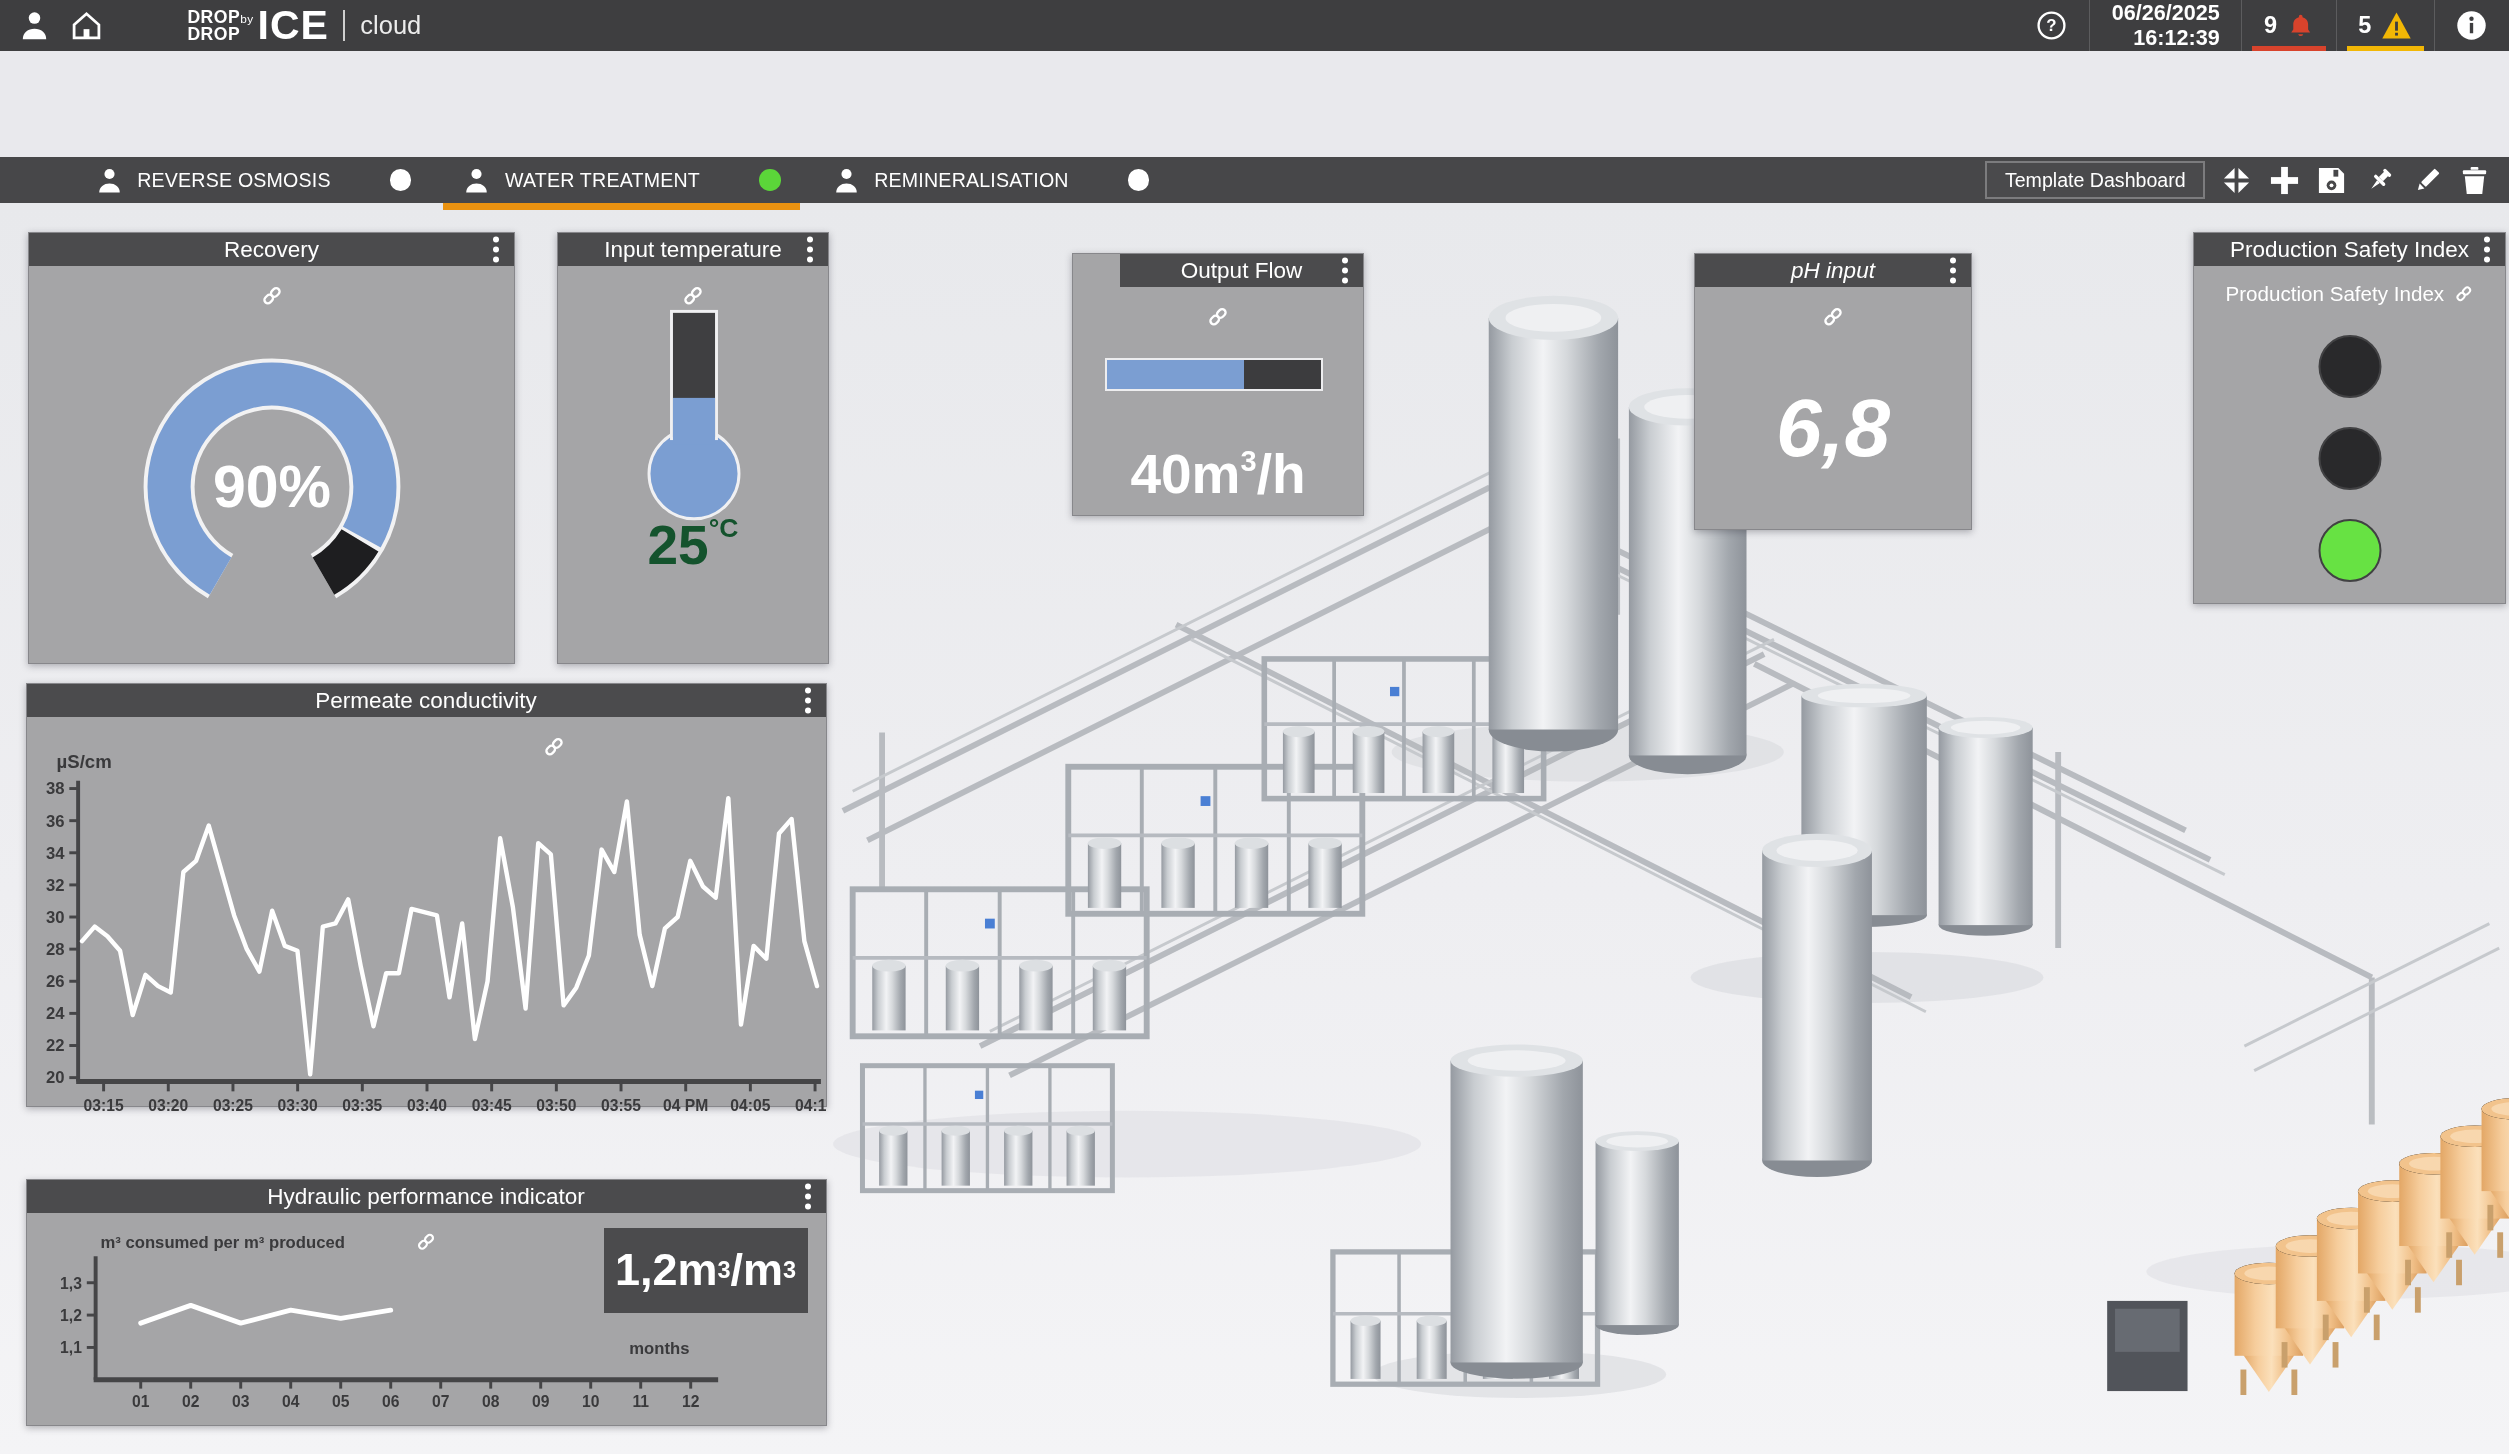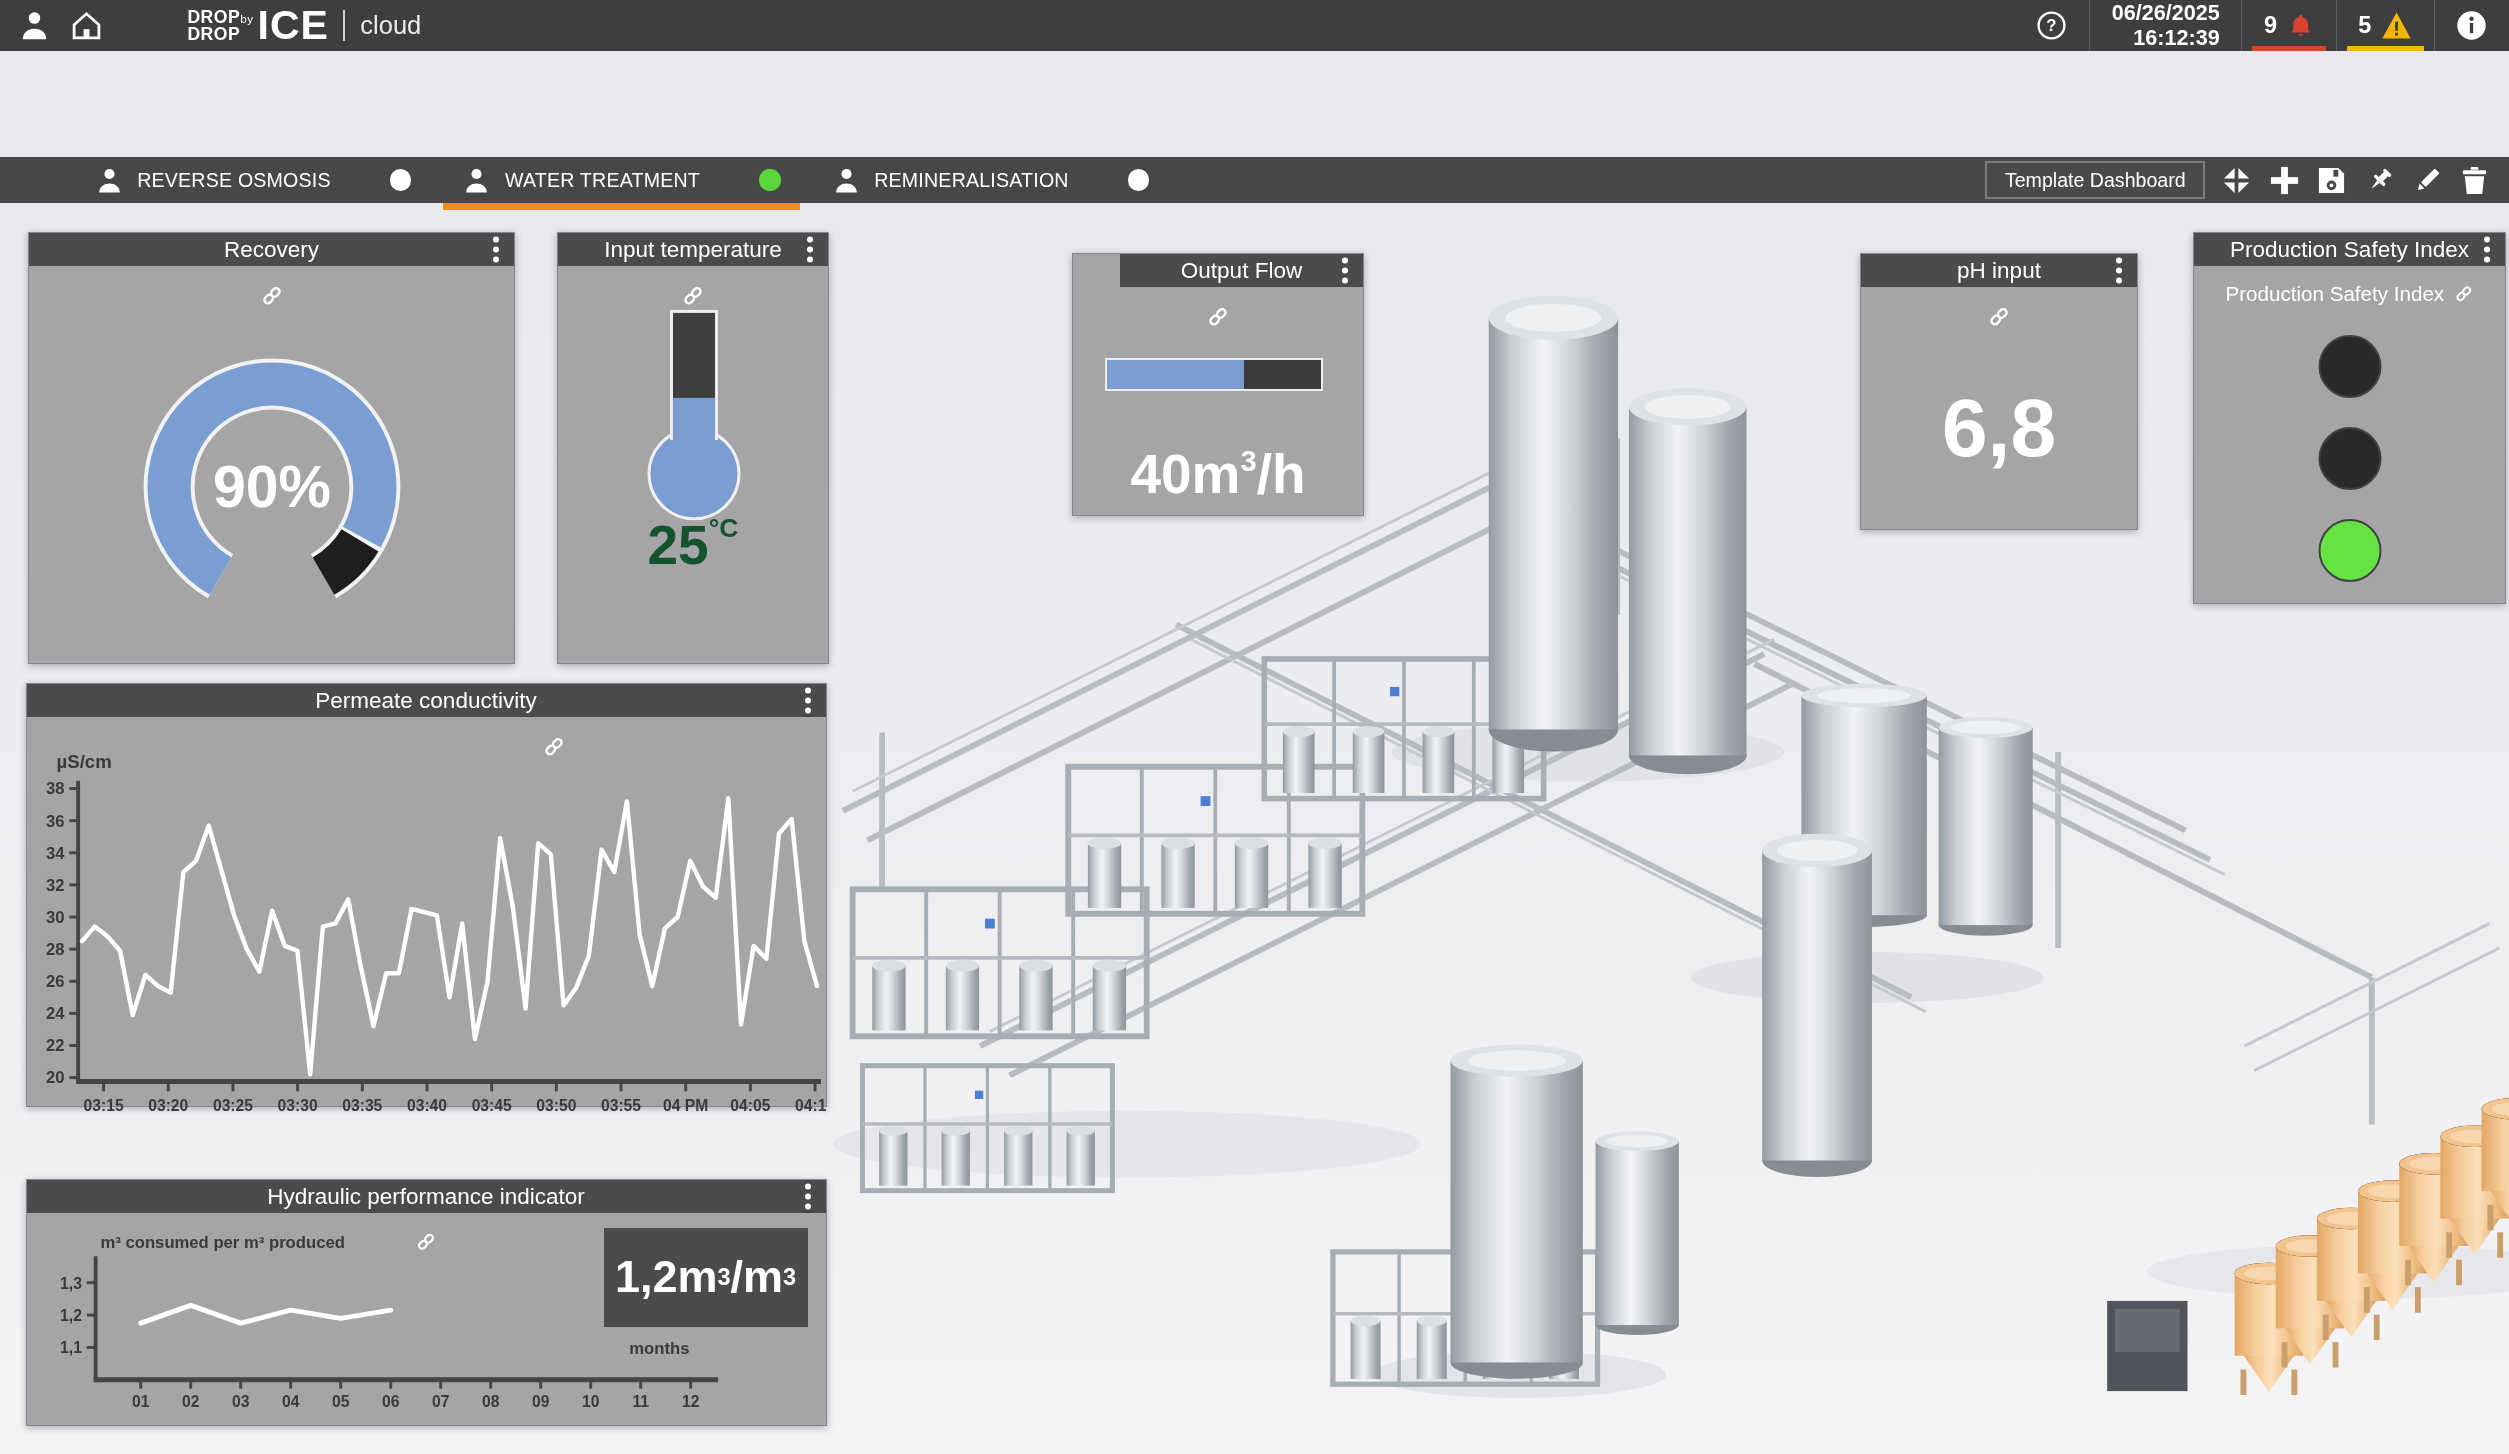--- a/index.html
+++ b/index.html
@@ -61,21 +61,21 @@
     display:flex; flex-direction:column; gap:3.9px; cursor:pointer; padding:3.9px;}
   .kebab i{ width:5.9px; height:5.9px; border-radius:50%; background:#fff; display:block; }
   .link-ico{ position:absolute; top:17.6px; left:50%; transform:translateX(-50%); cursor:pointer; }
   .link-ico.off-center{ left:66%; }
 
   #w-recovery{ left:28px; top:29px; width:487px; height:432px; }
   #w-temp{ left:557px; top:29px; width:272px; height:432px; }
   #w-permeate{ left:25.5px; top:480px; width:801px; height:424px; }
   #w-hydraulic{ left:25.5px; top:976px; width:801px; height:247px; }
   #w-flow{ left:1072px; top:50px; width:292px; height:263px;padding-left:47px; }
-  #w-ph{ left:1860px; top:50px; width:278px; height:277px; }
+  #w-ph{ left:1694px; top:50px; width:278px; height:277px;font-style:italic; }
   #w-safety{ left:2193px; top:29px; width:313px; height:372px; }
 
   .gauge-wrap{ position:absolute; left:96px; top:74px; width:294px; height:294px; }
   .gauge-label{ position:absolute; inset:0; display:flex; align-items:center; justify-content:center;
     color:#fff; font-size:59px; font-weight:bold; }
 
   .temp-value{ position:absolute; top:247px; width:100%; text-align:center; color:#14532d;
     font-size:55px; font-weight:bold; }
   .temp-value sup{ font-size:26.5px; vertical-align:27.4px; }
 
@@ -88,21 +88,21 @@
 
   .ph-value{ position:absolute; top:94px; width:100%; text-align:center; color:#fff;
     font-size:82px; font-weight:bold; }
 
   .safety-label{ position:absolute; top:15.7px; width:100%; display:flex; align-items:center;
     justify-content:center; gap:9.8px; color:#fff; font-size:20.6px; }
   .lights{ position:absolute; left:50%; transform:translateX(-50%); top:69px;
     display:flex; flex-direction:column; gap:29px; }
   .light{ width:63px; height:63px; border-radius:50%; background:#29292b; border:2.9px solid #414143; }
 
-  .hyd-valuebox{ position:absolute; left:577px; top:14.7px; width:204px; height:99px;
+  .hyd-valuebox{ position:absolute; left:577px; top:14.7px; width:204px; height:85px;
     background:#4b4b4d; color:#fff; display:flex; align-items:center; justify-content:center;
     font-size:45px; font-weight:bold; }
   .hyd-valuebox sup{ font-size:23.5px; vertical-align:17.6px; }
 
   .chart-svg{ position:absolute; inset:0; }
 </style>
 </head>
 <body>
 
 <header class="topbar">

